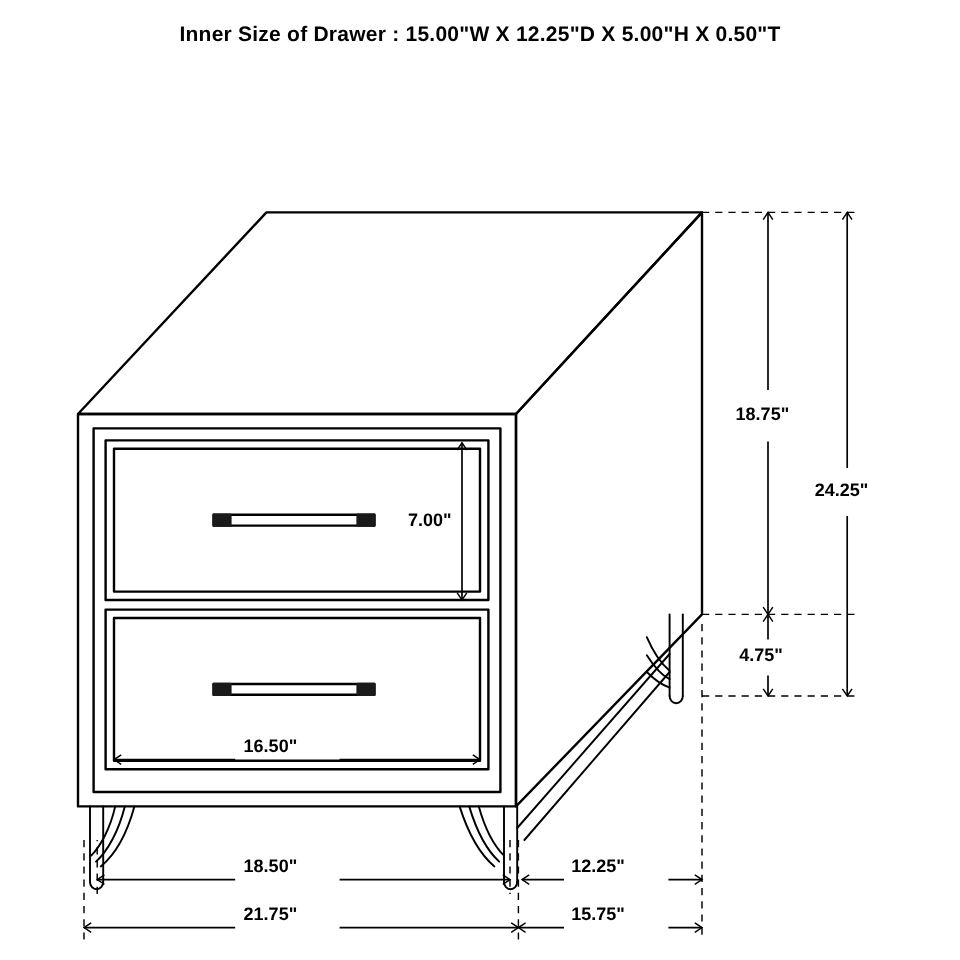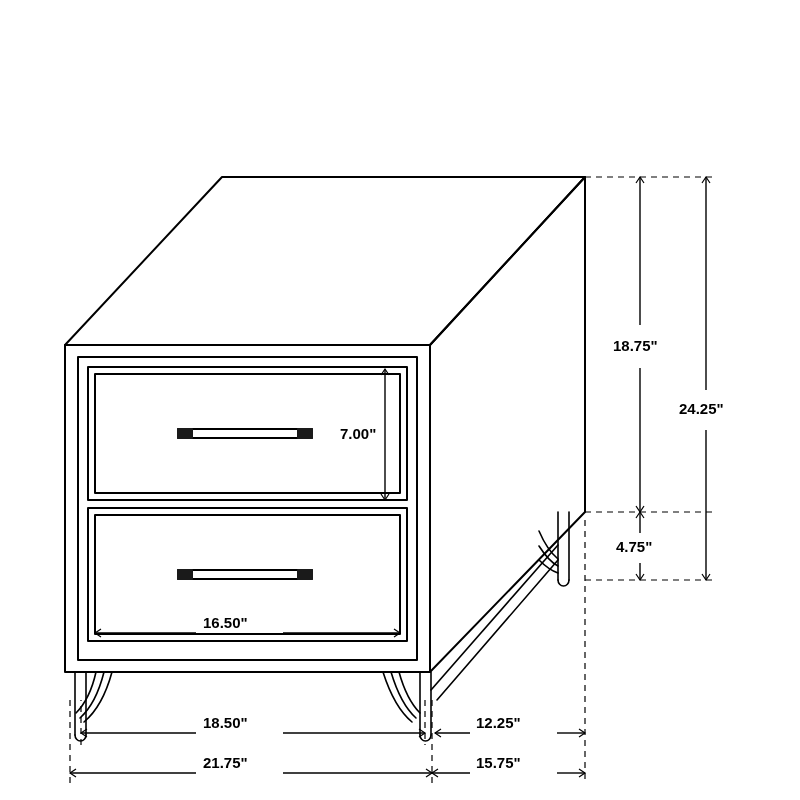--- a/index.html
+++ b/index.html
@@ -41,20 +41,21 @@
     font-weight: bold;
     color: #000000;
     white-space: nowrap;
   }
 </style>
 </head>
 <body>
 
 <div id="page">
 
+  <div id="title">Inner Size of Drawer : 15.00"W X 12.25"D X 5.00"H X 0.50"T</div>
 
   <svg class="diagram" viewBox="0 0 800 800">
     <g fill="none" stroke="#000000" stroke-width="2" stroke-linejoin="round" stroke-linecap="round">
 
       <g>
         <path d="M 65,345 L 222,177 L 585,177 L 430,345 Z"></path>
       </g>
 
       <g>
         <path d="M 65,345 L 430,345 L 430,672 L 65,672 Z"></path>

